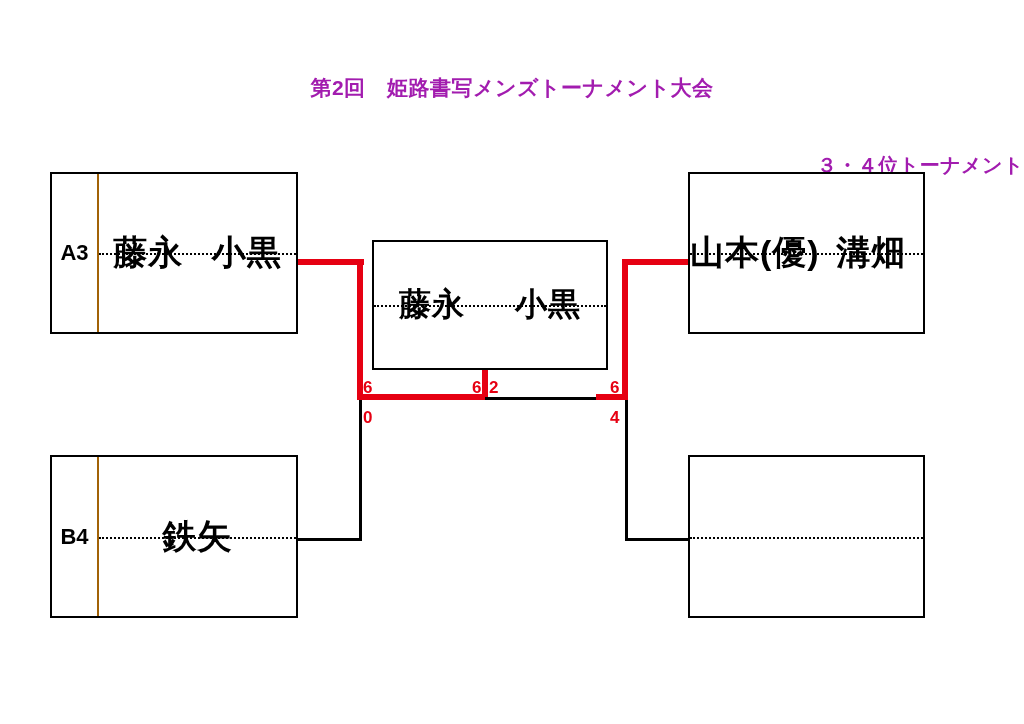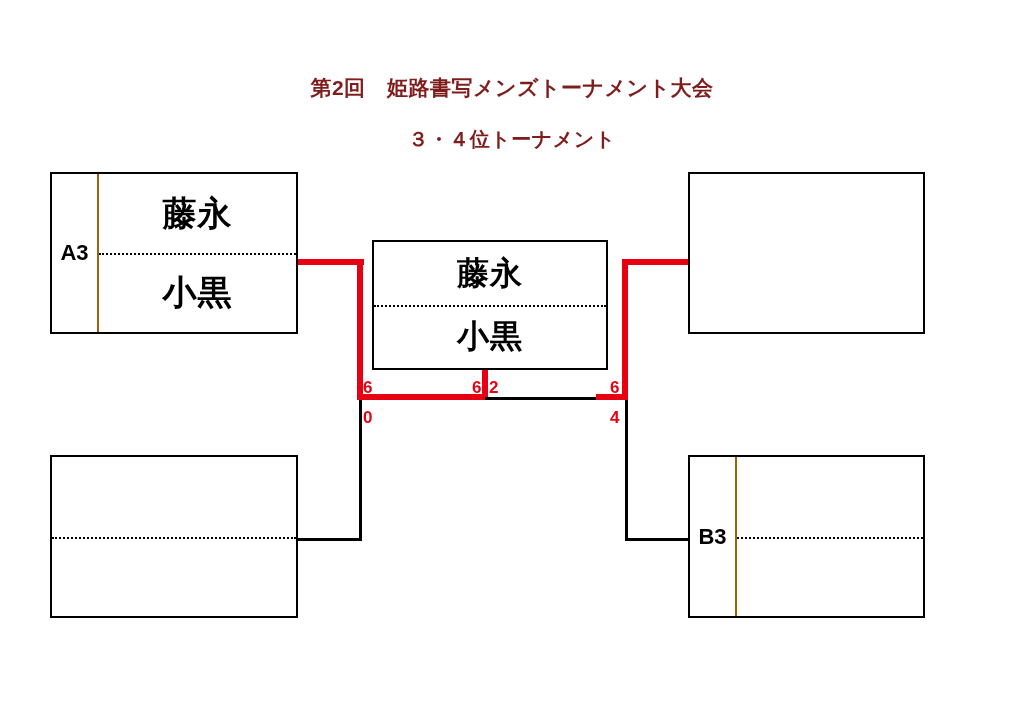--- a/index.html
+++ b/index.html
@@ -23,24 +23,24 @@
   
   .title {
     position: absolute;
     left: 0;
     width: 1024px;
     text-align: center;
     font-size: 21px;
     font-weight: bold;
     letter-spacing: 0.5px;
     white-space: pre;
-    color: #7f1d1d;
+    color: #a21caf;
   }
   #main-title { top: 74px; }
-  #sub-title  { top: 126px; font-size: 20px; }
+  #sub-title  { top: 152px; font-size: 20px; text-align: right; }
 
   
   .team-box {
     position: absolute;
     box-sizing: border-box;
     border: 2px solid #000000;
     background: #ffffff;
     display: flex;
     flex-direction: row;
   }
@@ -51,21 +51,20 @@
     display: flex;
     align-items: center;
     justify-content: center;
     font-size: 22px;
     font-weight: bold;
     font-family: "Liberation Sans", sans-serif;
   }
   .names-cell {
     flex: 1 1 auto;
     display: flex;
-    flex-direction: column;
     position: relative;
   }
   .player {
     flex: 1 1 50%;
     display: flex;
     align-items: center;
     justify-content: center;
     font-size: 34px;
     font-weight: bold;
     letter-spacing: 1px;
@@ -161,30 +160,36 @@
   <div class="team-box" id="box-a3">
     <div class="seed-cell">A3</div>
     <div class="names-cell">
       <div class="player">藤永</div>
       <div class="divider"></div>
       <div class="player">小黒</div>
     </div>
   </div>
 
   <div class="team-box" id="box-b4">
-    <div class="names-cell">
-      <div class="divider"></div>
+    <div class="seed-cell">B4</div>
+    <div class="names-cell">
+      <div class="divider"></div>
+      <div class="player">鉄矢</div>
     </div>
   </div>
 
   <div class="team-box" id="box-a4">
+    <div class="names-cell">
+      <div class="player">山本(優)</div>
+      <div class="divider"></div>
+      <div class="player">溝畑</div>
+    </div>
   </div>
 
   <div class="team-box" id="box-b3">
-    <div class="seed-cell">B3</div>
     <div class="names-cell">
       <div class="divider"></div>
     </div>
   </div>
 
   <div id="box-final">
     <div class="names-cell">
       <div class="player">藤永</div>
       <div class="divider"></div>
       <div class="player">小黒</div>

